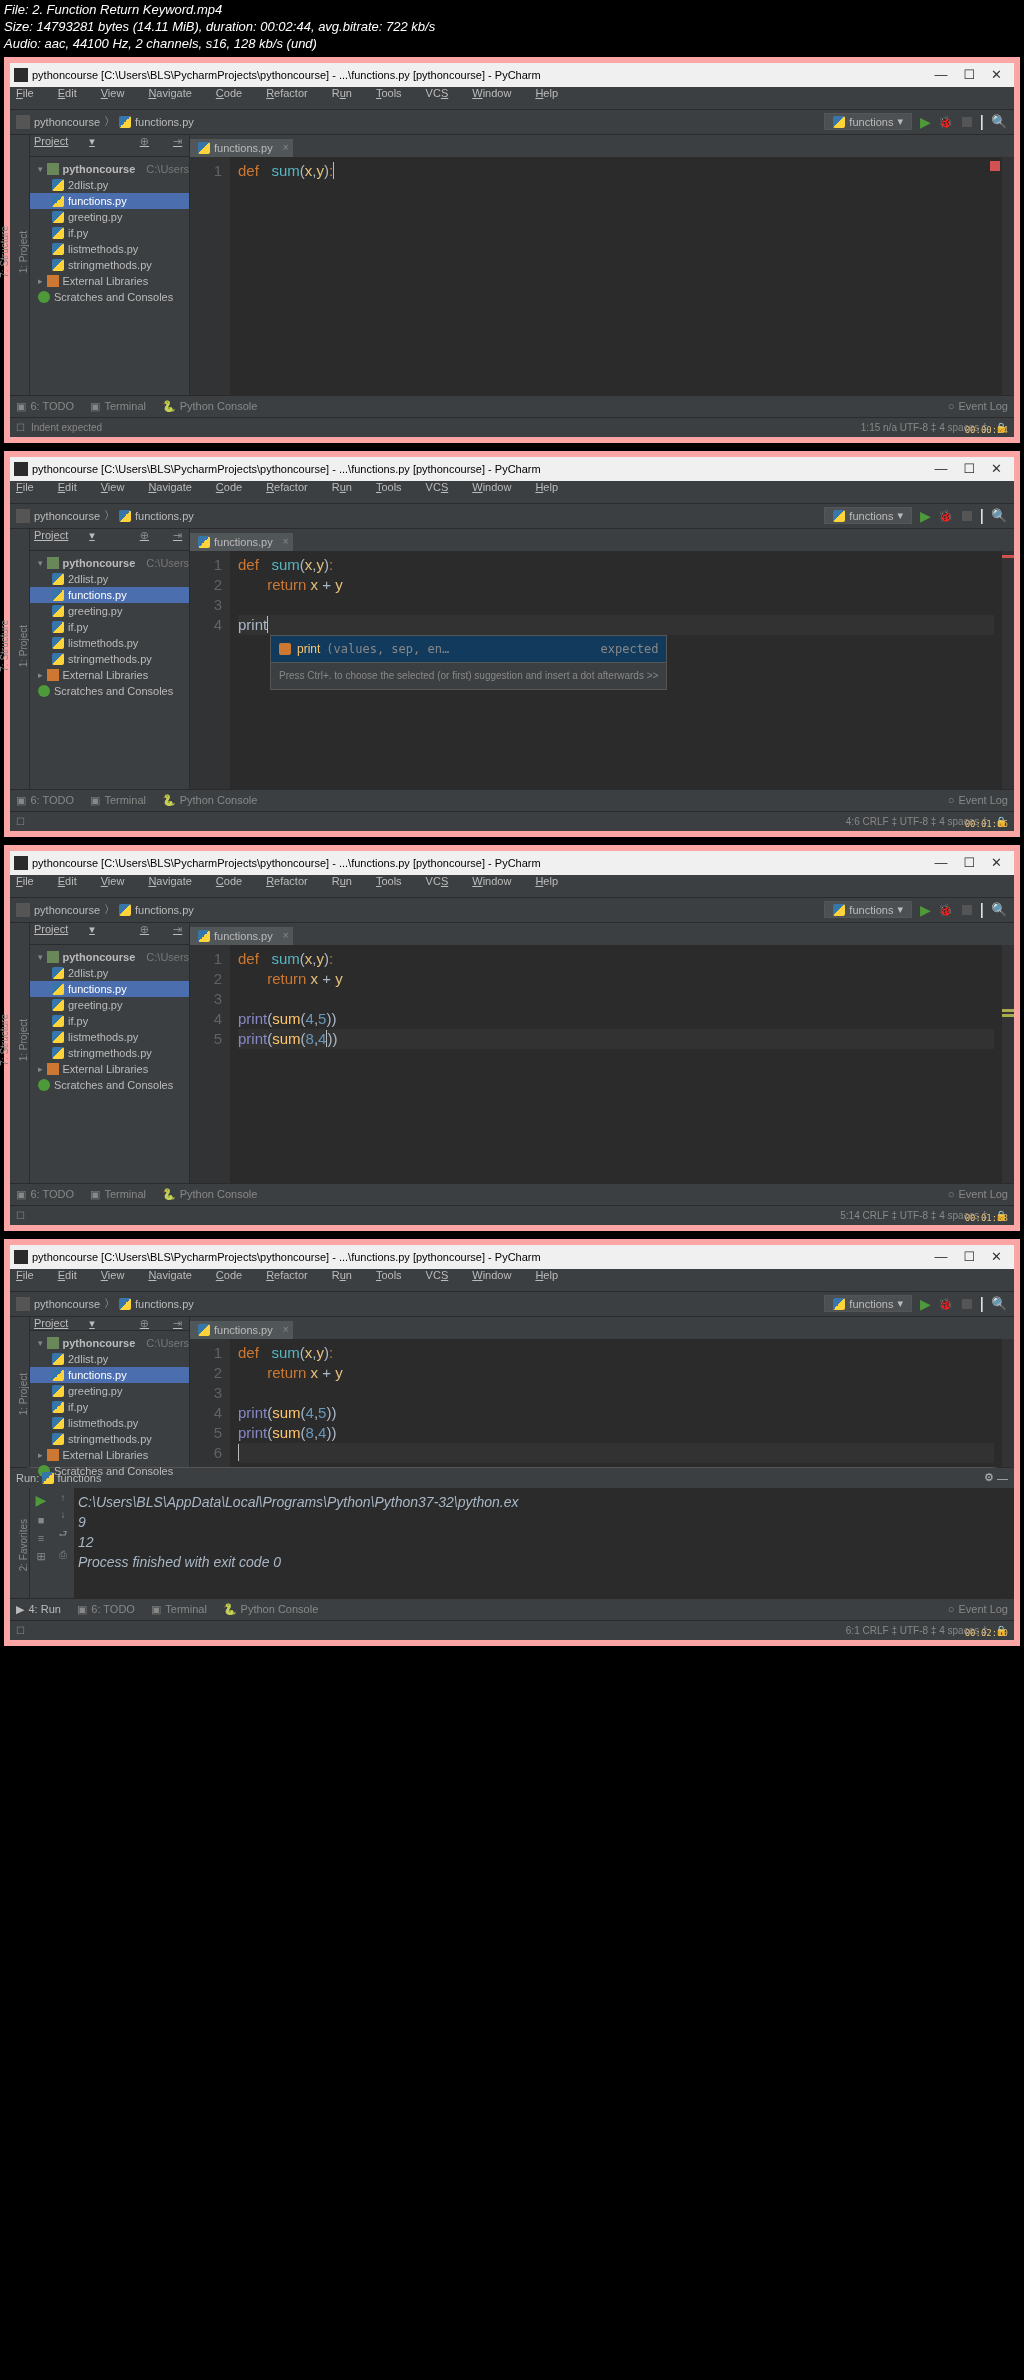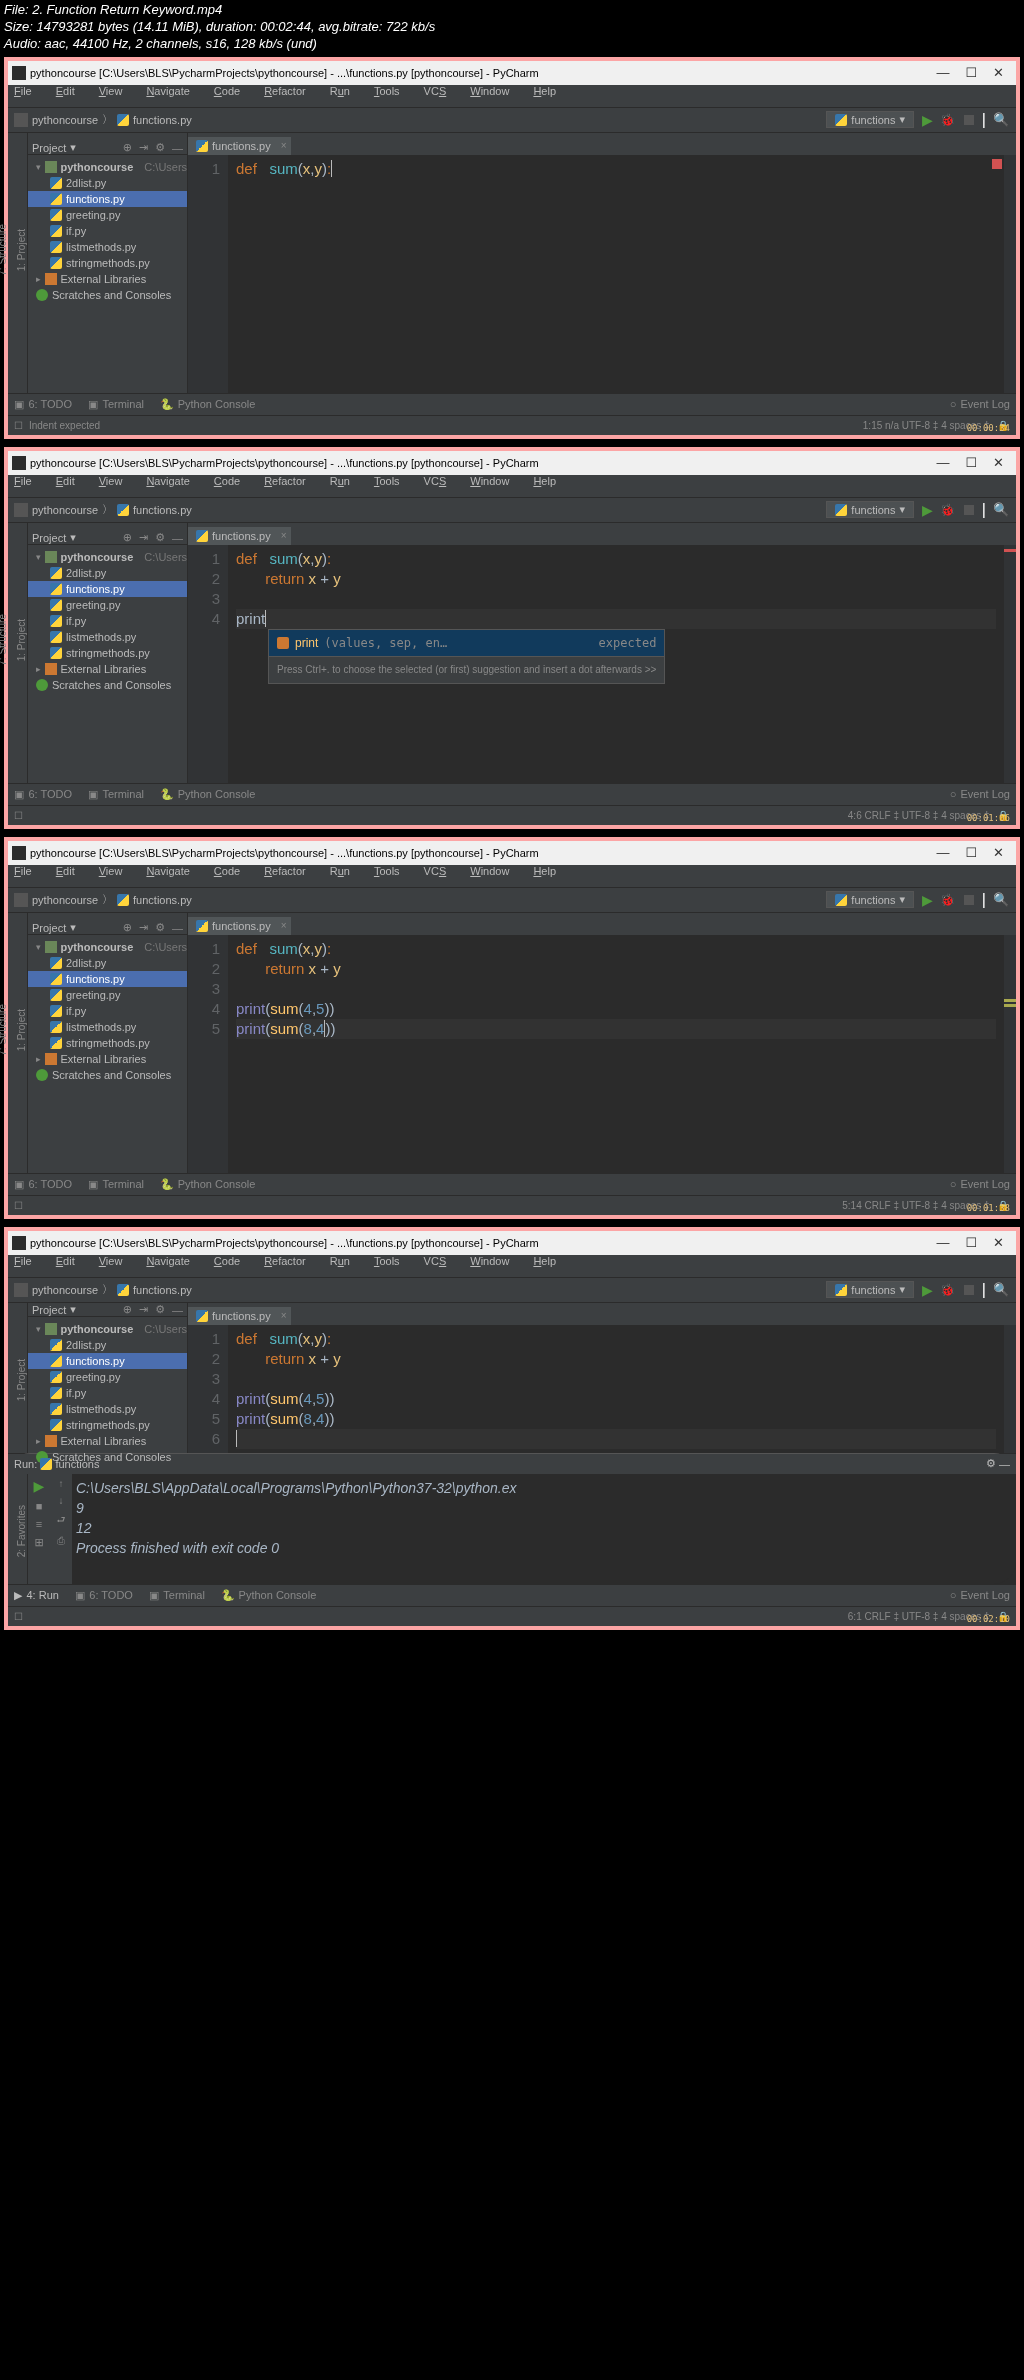--- a/index.html
+++ b/index.html
@@ -1,19 +1,19 @@
 <!DOCTYPE html>
 <html><head>
 <meta charset="utf-8">
 <style>
 * { margin: 0; padding: 0; box-sizing: border-box; font-family: 'Segoe UI', sans-serif; }
 body { background: #000; color: #fff; width: 1024px; }
 .header-info { font-style: italic; padding: 2px 4px; font-size: 13px; line-height: 1.3; }
 .header-info div { white-space: nowrap; }
-.ide-window { background: #2b2b2b; border: 4px solid #fca5a5; margin: 2px 4px 8px 4px; position: relative; }
+.ide-window { background: #2b2b2b; border: 6px solid #fca5a5; margin: 2px 4px 8px 4px; position: relative; }
 .titlebar { background: #f0f0f0; color: #000; height: 24px; display: flex; align-items: center; padding: 0 4px; font-size: 11px; }
 .titlebar-icon { width: 14px; height: 14px; background: #2b2b2b; margin-right: 4px; }
 .titlebar-text { flex: 1; }
 .win-controls { display: flex; gap: 16px; padding-right: 8px; font-size: 13px; color: #333; }
 .win-controls span { cursor: pointer; }
 .menubar { background: #3c3f41; height: 22px; display: flex; align-items: flex-start; padding: 0 6px; font-size: 11px; color: #bbb; gap: 12px; }
 .menubar span { margin-right: 12px; }
 .menubar span u { text-decoration: underline; }
 .navbar { background: #3c3f41; height: 26px; display: flex; align-items: center; padding: 0 6px; border-top: 1px solid #2b2b2b; border-bottom: 1px solid #2b2b2b; }
 .nav-left { display: flex; align-items: center; gap: 4px; font-size: 11px; color: #bbb; }
@@ -21,21 +21,21 @@
 .nav-right { margin-left: auto; display: flex; align-items: center; gap: 8px; }
 .run-config { background: #4c5052; border: 1px solid #555; padding: 1px 8px; font-size: 11px; color: #bbb; display: flex; align-items: center; gap: 4px; }
 .play-icon { color: #4e9a3a; font-size: 14px; }
 .bug-icon { color: #4e9a3a; font-size: 12px; }
 .stop-icon { width: 10px; height: 10px; background: #555; }
 .search-icon { color: #bbb; font-size: 13px; }
 .body-area { display: flex; height: 260px; }
 .left-gutter { width: 20px; background: #3c3f41; display: flex; flex-direction: column; align-items: center; padding-top: 4px; gap: 8px; border-right: 1px solid #2b2b2b; writing-mode: vertical-rl; font-size: 10px; color: #888; }
 .left-gutter.tall { justify-content: space-between; padding-bottom: 30px; }
 .project-panel { width: 160px; background: #3c3f41; border-right: 1px solid #2b2b2b; display: flex; flex-direction: column; }
-.project-header { height: 22px; display: flex; align-items: flex-end; padding: 0 4px; border-bottom: 1px solid #2b2b2b; font-size: 11px; color: #bbb; gap: 4px; }
+.project-header { height: 22px; display: flex; align-items: flex-start; padding: 0 4px; border-bottom: 1px solid #2b2b2b; font-size: 11px; color: #bbb; gap: 21px; text-decoration: underline; }
 .project-header .spacer { flex: 1; }
 .proj-tool-icon { color: #888; font-size: 11px; margin-left: 3px; }
 .tree { padding: 4px 0; font-size: 11px; color: #bbb; }
 .tree-item { padding: 2px 4px 2px 8px; display: flex; align-items: center; gap: 4px; white-space: nowrap; overflow: hidden; }
 .tree-item.indent1 { padding-left: 22px; }
 .tree-item.selected { background: #4b6eaf; color: #fff; }
 .tree-item .arrow { font-size: 9px; color: #888; }
 .file-icon { width: 12px; height: 12px; display: inline-block; flex-shrink: 0; }
 .file-icon.py { background: linear-gradient(135deg, #3776ab 50%, #ffd43b 50%); border-radius: 2px; }
 .file-icon.folder { background: #6a8759; }

